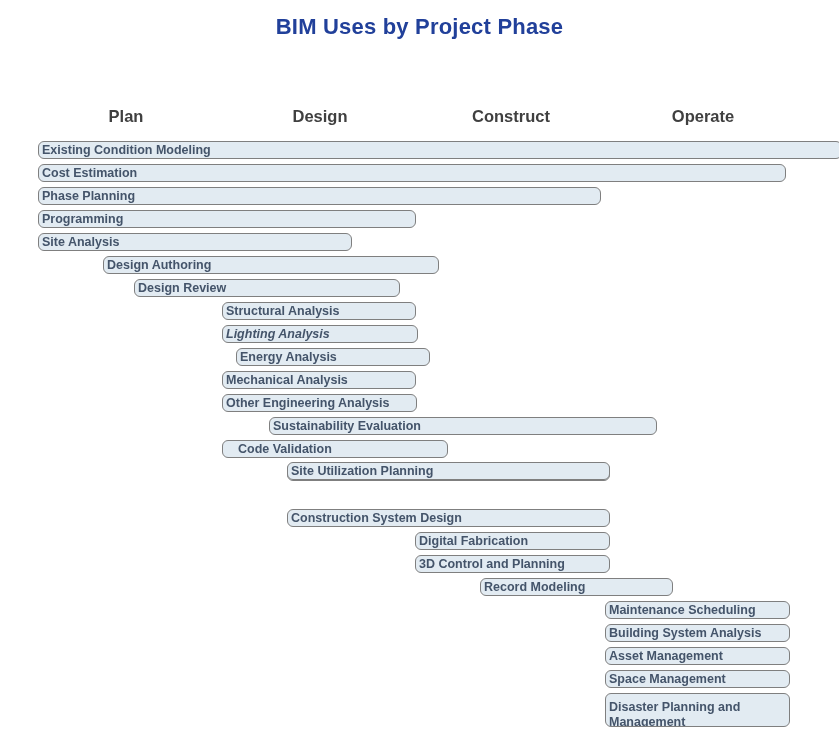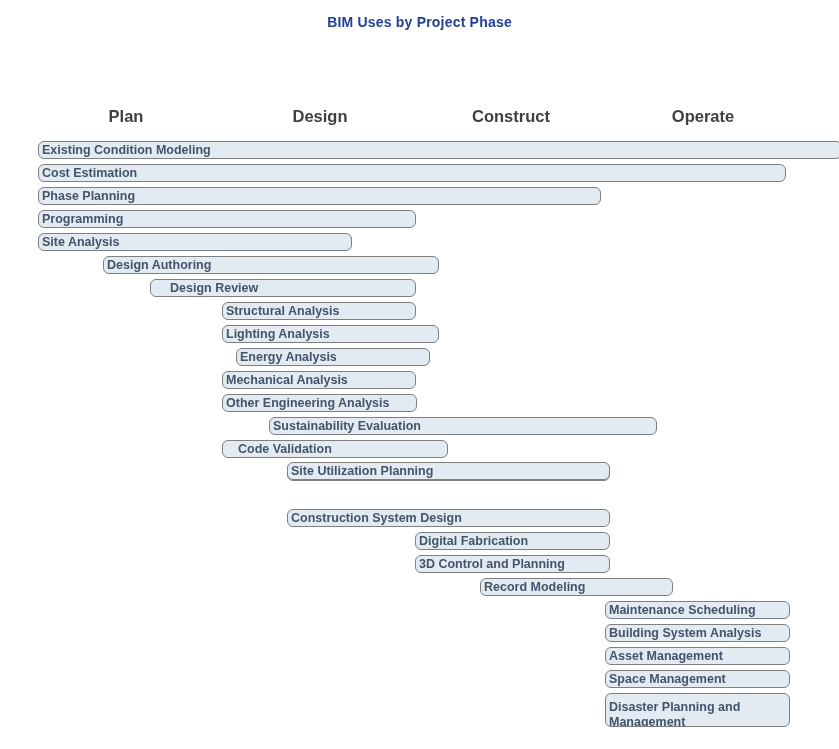--- a/index.html
+++ b/index.html
@@ -15,21 +15,21 @@
     background: var(--bg, #ffffff);
     overflow: hidden;
   }
   .chart-title {
     position: absolute;
     top: 14px;
     left: 0;
     width: 839px;
     margin: 0;
     text-align: center;
-    font-size: 14px;
+    font-size: 22px;
     font-weight: 700;
     letter-spacing: 0.2px;
     color: var(--title-color, #21409A);
   }
   .phase-header {
     position: absolute;
     top: 107px;
     transform: translateX(-50%);
     font-size: 16.5px;
     font-weight: 700;
@@ -87,27 +87,27 @@
       </div>
       <div class="task-bar" style="left: 38px; width: 378px; top: 210px;">
         <span class="task-label">Programming</span>
       </div>
       <div class="task-bar" style="left: 38px; width: 314px; top: 233px;">
         <span class="task-label">Site Analysis</span>
       </div>
       <div class="task-bar" style="left: 103px; width: 336px; top: 256px;">
         <span class="task-label">Design Authoring</span>
       </div>
-      <div class="task-bar" style="left: 150px; width: 266px; top: 279px; padding-left: 16px;">
+      <div class="task-bar" style="left: 134px; width: 266px; top: 279px;">
         <span class="task-label">Design Review</span>
       </div>
       <div class="task-bar" style="left: 222px; width: 194px; top: 302px;">
         <span class="task-label">Structural Analysis</span>
       </div>
-      <div class="task-bar" style="left: 222px; width: 217px; top: 325px;">
+      <div class="task-bar" style="left: 222px; width: 196px; top: 325px; font-style: italic;">
         <span class="task-label">Lighting Analysis</span>
       </div>
       <div class="task-bar" style="left: 236px; width: 194px; top: 348px;">
         <span class="task-label">Energy Analysis</span>
       </div>
       <div class="task-bar" style="left: 222px; width: 194px; top: 371px;">
         <span class="task-label">Mechanical Analysis</span>
       </div>
       <div class="task-bar" style="left: 222px; width: 195px; top: 394px;">
         <span class="task-label">Other Engineering Analysis</span>

